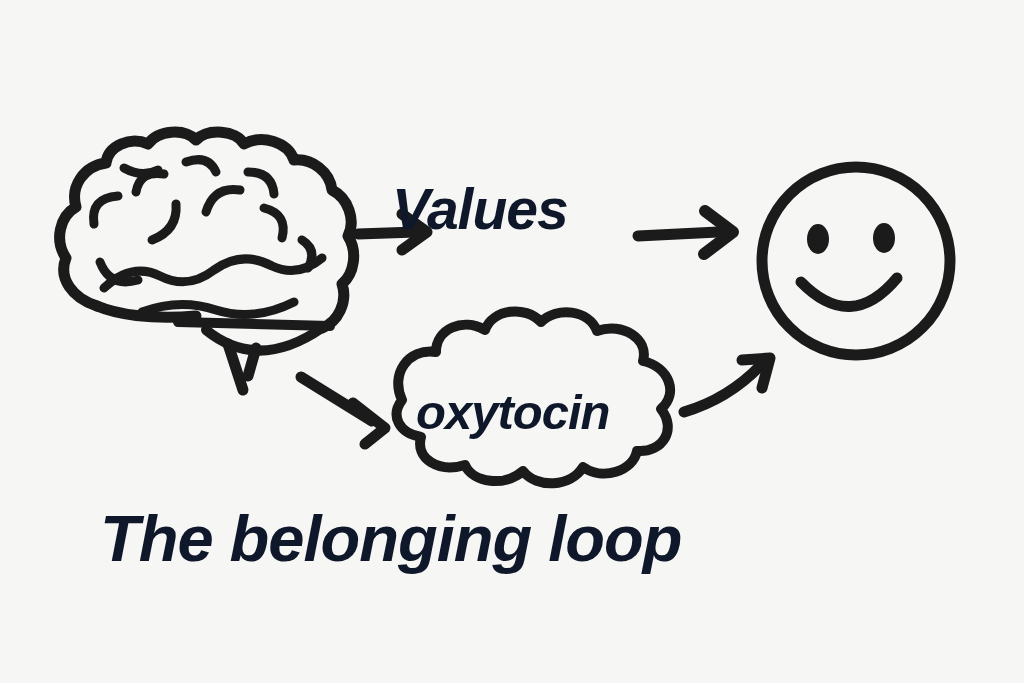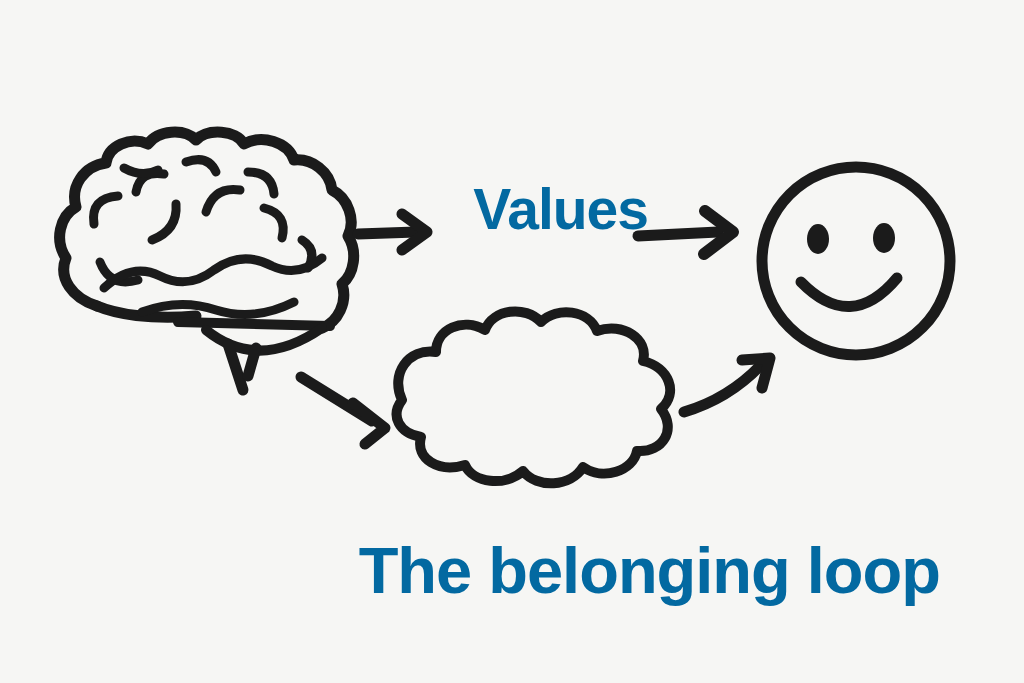--- a/index.html
+++ b/index.html
@@ -20,25 +20,26 @@
     inset: 0;
   }
   .ink-stroke {
     fill: none;
     stroke: #1b1b1b;
     stroke-linecap: round;
     stroke-linejoin: round;
   }
   .label {
     position: absolute;
-    color: #0369a1;
+    color: #0f172a;
     font-weight: 700;
-    text-align: right;
+    text-align: left;
     letter-spacing: -1px;
     user-select: none;
+    font-style: italic;
   }
   .label-values {
     left: 392px;
     top: 180px;
     width: 256px;
     font-size: 57px;
     line-height: 1.04;
   }
   .label-oxytocin {
     left: 416px;
@@ -46,21 +47,20 @@
     width: 240px;
     font-size: 49px;
     line-height: 1;
   }
   .label-caption {
     left: 100px;
     top: 503px;
     width: 840px;
     font-size: 65px;
     line-height: 1.1;
-    margin-top: 32px;
   }
 </style>
 </head>
 <body>
 
 <div class="canvas">
 
   <svg class="art" viewBox="0 0 1024 683" xmlns="http://www.w3.org/2000/svg">
 
     <g>
@@ -156,16 +156,17 @@
       <ellipse cx="818" cy="239" rx="11" ry="15" fill="#1b1b1b"></ellipse>
       <ellipse cx="884" cy="238" rx="11" ry="15" fill="#1b1b1b"></ellipse>
       <path class="ink-stroke" stroke-width="11" d="M 801 282 Q 851 333 897 278"></path>
     </g>
   </svg>
 
   <div class="label label-values">
     <span>Values</span><br>
   </div>
 
+  <div class="label label-oxytocin">oxytocin</div>
 
   <div class="label label-caption">The belonging loop</div>
 
 </div>
 
 </body></html>

